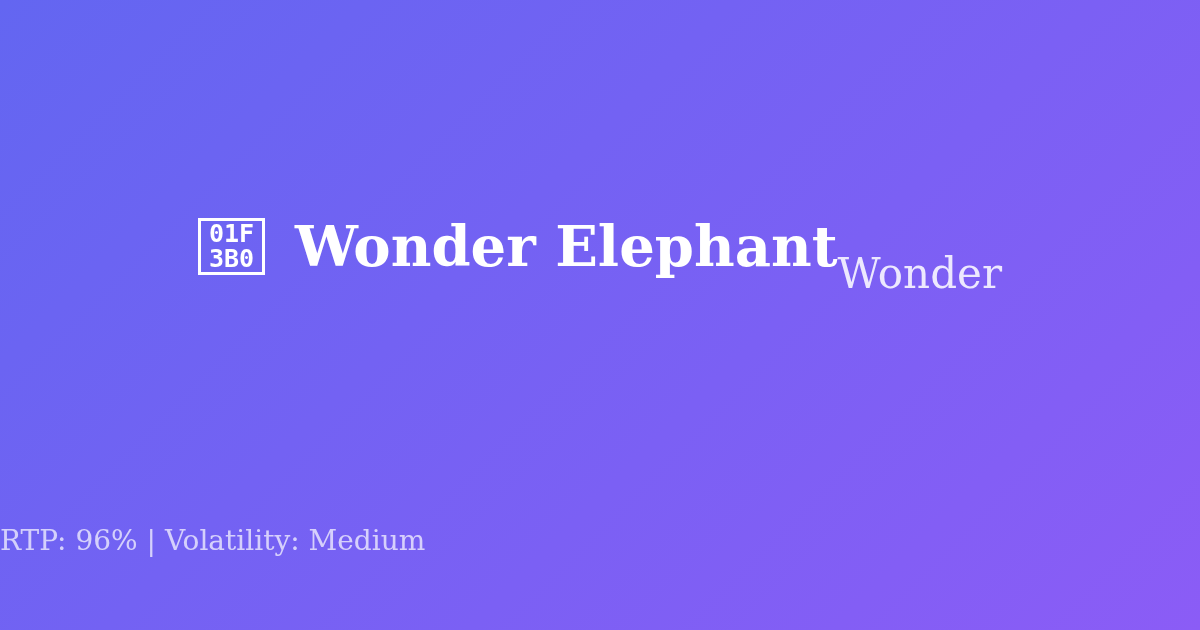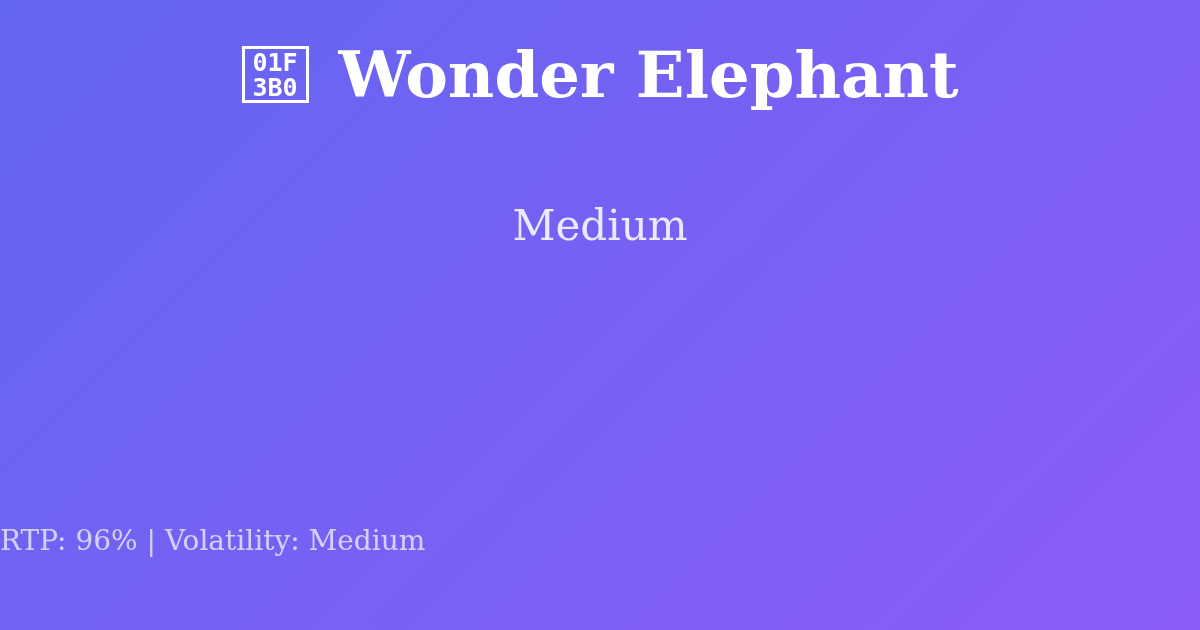--- a/index.html
+++ b/index.html
@@ -30,23 +30,23 @@
   }
 
   
   .hero {
     position: absolute;
     left: 0;
     right: 0;
     top: 0;
     height: 492px;          
     display: flex;
-    flex-direction: column;
+    flex-direction: row;
     align-items: center;
-    justify-content: flex-start;
+    justify-content: center;
     text-align: center;
     padding: 0 40px;
     box-sizing: border-box;
   }
 
   .title-row {
     display: flex;
     align-items: center;
     justify-content: center;
     gap: 30px;
@@ -72,21 +72,21 @@
     font-size: 25px;
     font-weight: 700;
     line-height: 25px;
     letter-spacing: 0px;
     color: #ffffff;
     white-space: pre;
   }
 
   .title {
     font-family: "DejaVu Serif", "Liberation Serif", serif;
-    font-size: 64px;
+    font-size: 56px;
     font-weight: 700;
     color: #ffffff;
     line-height: 1;
     letter-spacing: 0px;
     white-space: nowrap;
   }
 
   .subtitle {
     margin-top: 55px;
     font-family: "DejaVu Serif", "Liberation Serif", serif;
@@ -122,19 +122,19 @@
 
       <span class="tofu">
         <span class="tofu-row">01F</span>
         <span class="tofu-row">3B0</span>
       </span>
 
       <h1 class="title">Wonder Elephant</h1>
 
     </div>
 
-    <div class="subtitle">Medium</div>
+    <div class="subtitle">Wonder</div>
 
   </div>
 
   <div class="meta">RTP: 96% | Volatility: Medium</div>
 
 </div>
 
 </body></html>

